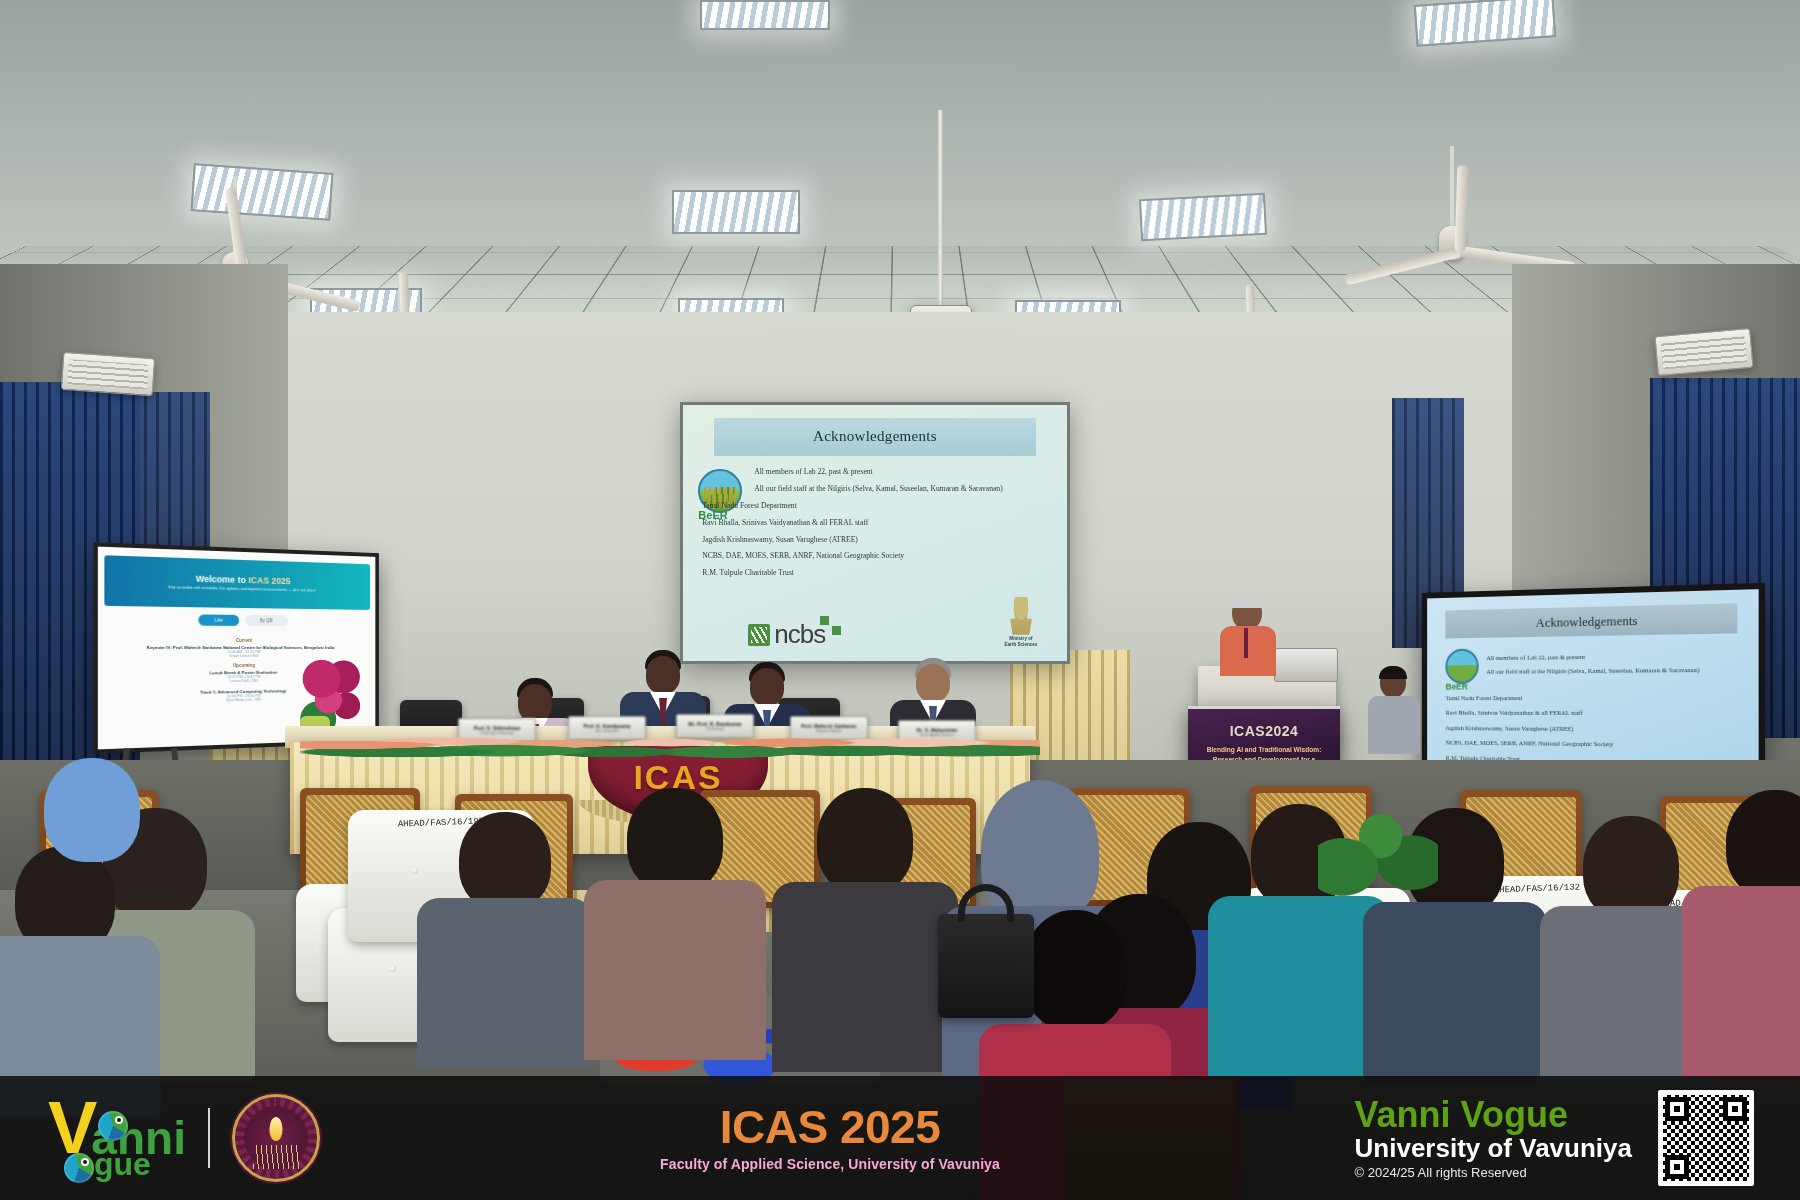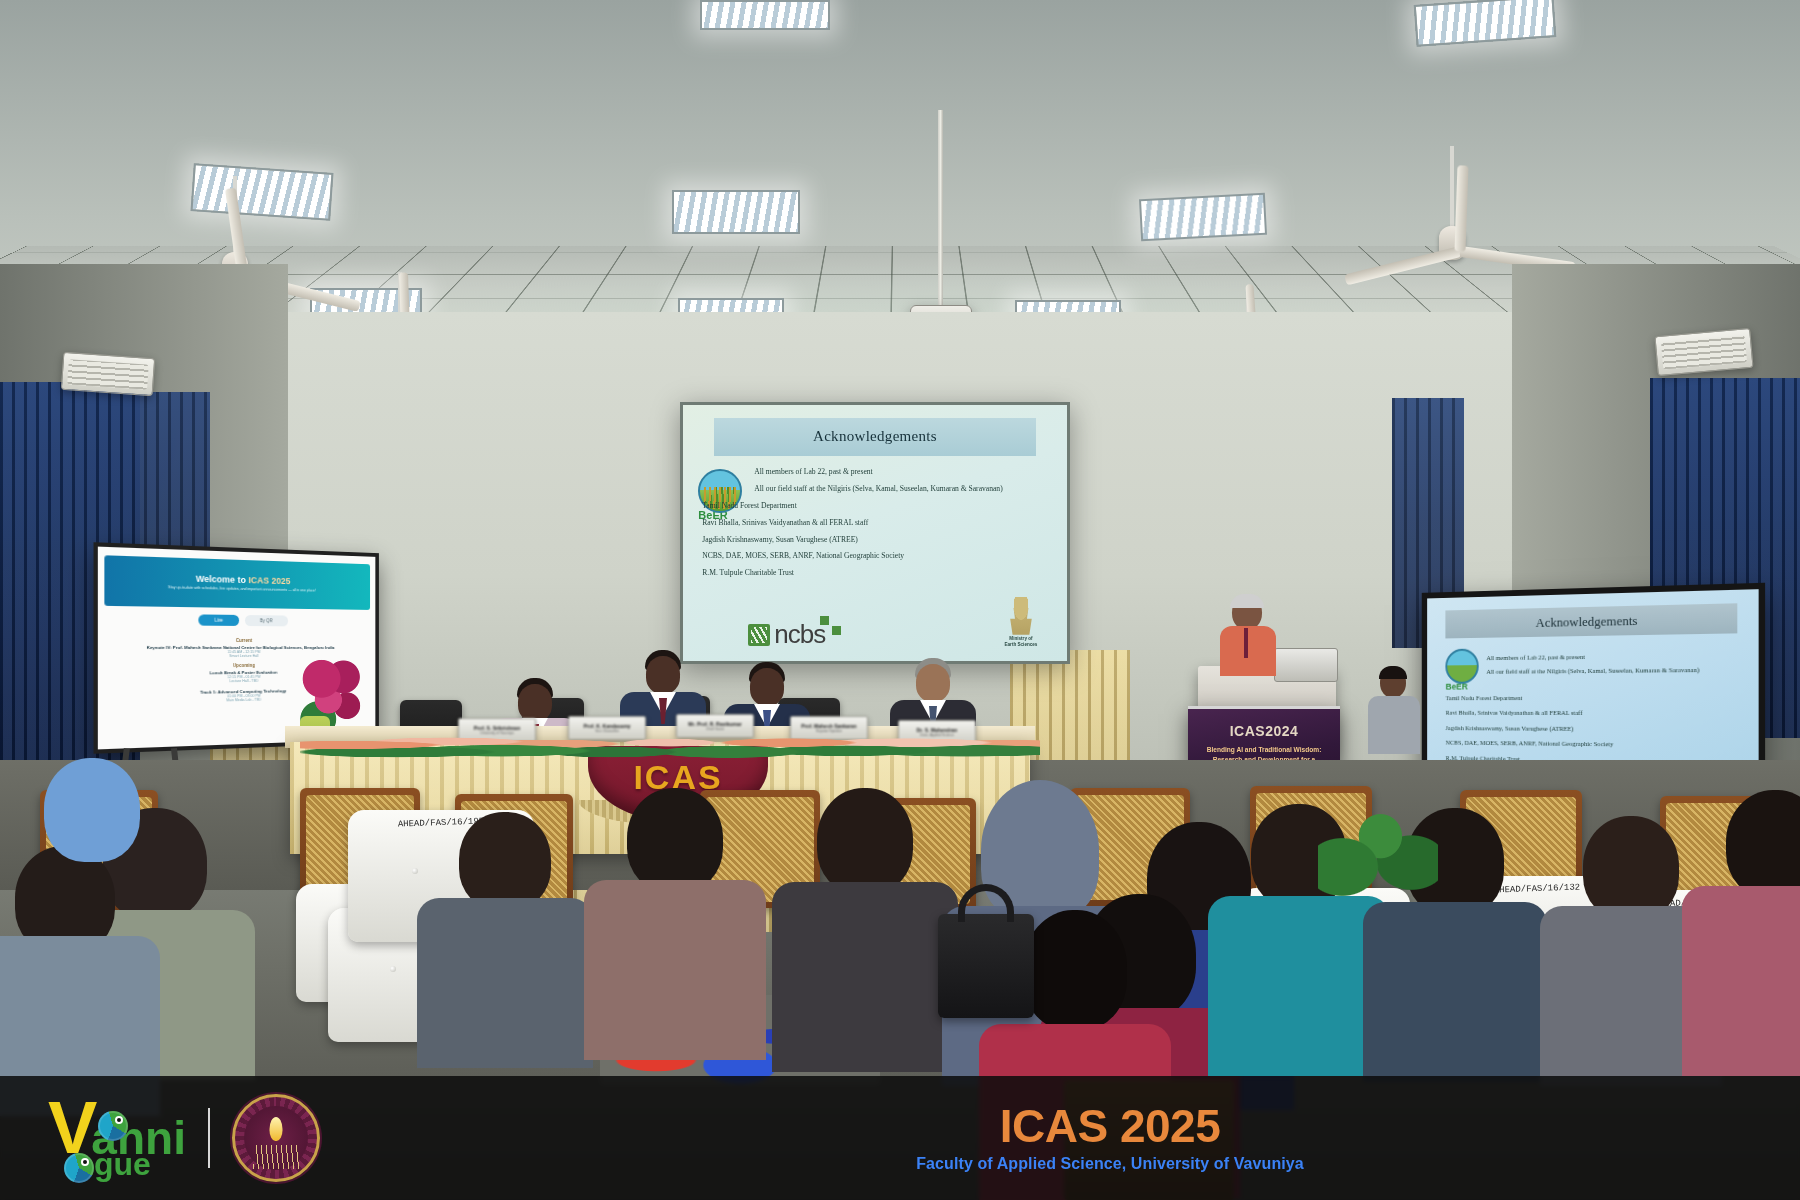--- a/index.html
+++ b/index.html
@@ -360,21 +360,21 @@
   .uni-crest .inner{ position:absolute; inset:9px; border-radius:50%; background: radial-gradient(circle,#6d1f46,#48132e); }
   .uni-crest .flame{ position:absolute; left:50%; top:24%; transform:translateX(-50%);
     width:13px;height:24px;border-radius:50% 50% 45% 45%;
     background:linear-gradient(180deg,#fff3b0,#f0b92d);}
   .uni-crest .rays{ position:absolute; left:50%; bottom:12%; transform:translateX(-50%);
     width:46px;height:24px;
     background: repeating-linear-gradient(84deg, #e3c680 0 1px, transparent 1px 5px);}
 
   .banner .seg-center{ flex:1; display:flex; flex-direction:column; align-items:center; justify-content:center; }
   .banner .icas-big{ font-size:46px; font-weight:bold; color:#e8883c; letter-spacing:-.5px; line-height:1;}
-  .banner .icas-sub{ font-size:16px; font-weight:bold; color:#3b82f6; margin-top:6px; letter-spacing:.1px;}
+  .banner .icas-sub{ font-size:14px; font-weight:bold; color:#f9a8d4; margin-top:6px; letter-spacing:.1px;}
 
   .banner .seg-right{ width:560px; display:flex; align-items:center; justify-content:flex-end; gap:26px; padding-right:46px;}
   .banner .right-text{ text-align:left; }
   .banner .vv-green{ font-size:36px; font-weight:bold; color:#5ea313; line-height:1.05;}
   .banner .uni-white{ font-size:26px; font-weight:bold; color:#fff; line-height:1.1;}
   .banner .copy{ font-size:13px; color:#e9e9e9; margin-top:2px;}
   .qr{
     width:96px;height:96px; background:#fff; padding:5px; border-radius:2px; position:relative;
   }
   .qr .m{
@@ -869,15 +869,34 @@
         <div class="flame"></div>
         <div class="rays"></div>
       </div>
     </div>
 
     <div class="seg seg-center">
       <div class="icas-big">ICAS 2025</div>
       <div class="icas-sub">Faculty of Applied Science, University of Vavuniya</div>
     </div>
 
+    <div class="seg seg-right">
+      <div class="right-text">
+        <div class="vv-green">Vanni Vogue</div>
+        <div class="uni-white">University of Vavuniya</div>
+        <div class="copy">© 2024/25 All rights Reserved</div>
+      </div>
+      <div class="qr">
+        <div class="m"></div>
+        <div class="fp" style="left:7px; top:7px;">
+            <i></i>
+          </div>
+        <div class="fp" style="right:7px; top:7px;">
+            <i></i>
+          </div>
+        <div class="fp" style="left:7px; bottom:7px;">
+            <i></i>
+          </div>
+      </div>
+    </div>
   </div>
 
 </div>
 
 </body></html>

